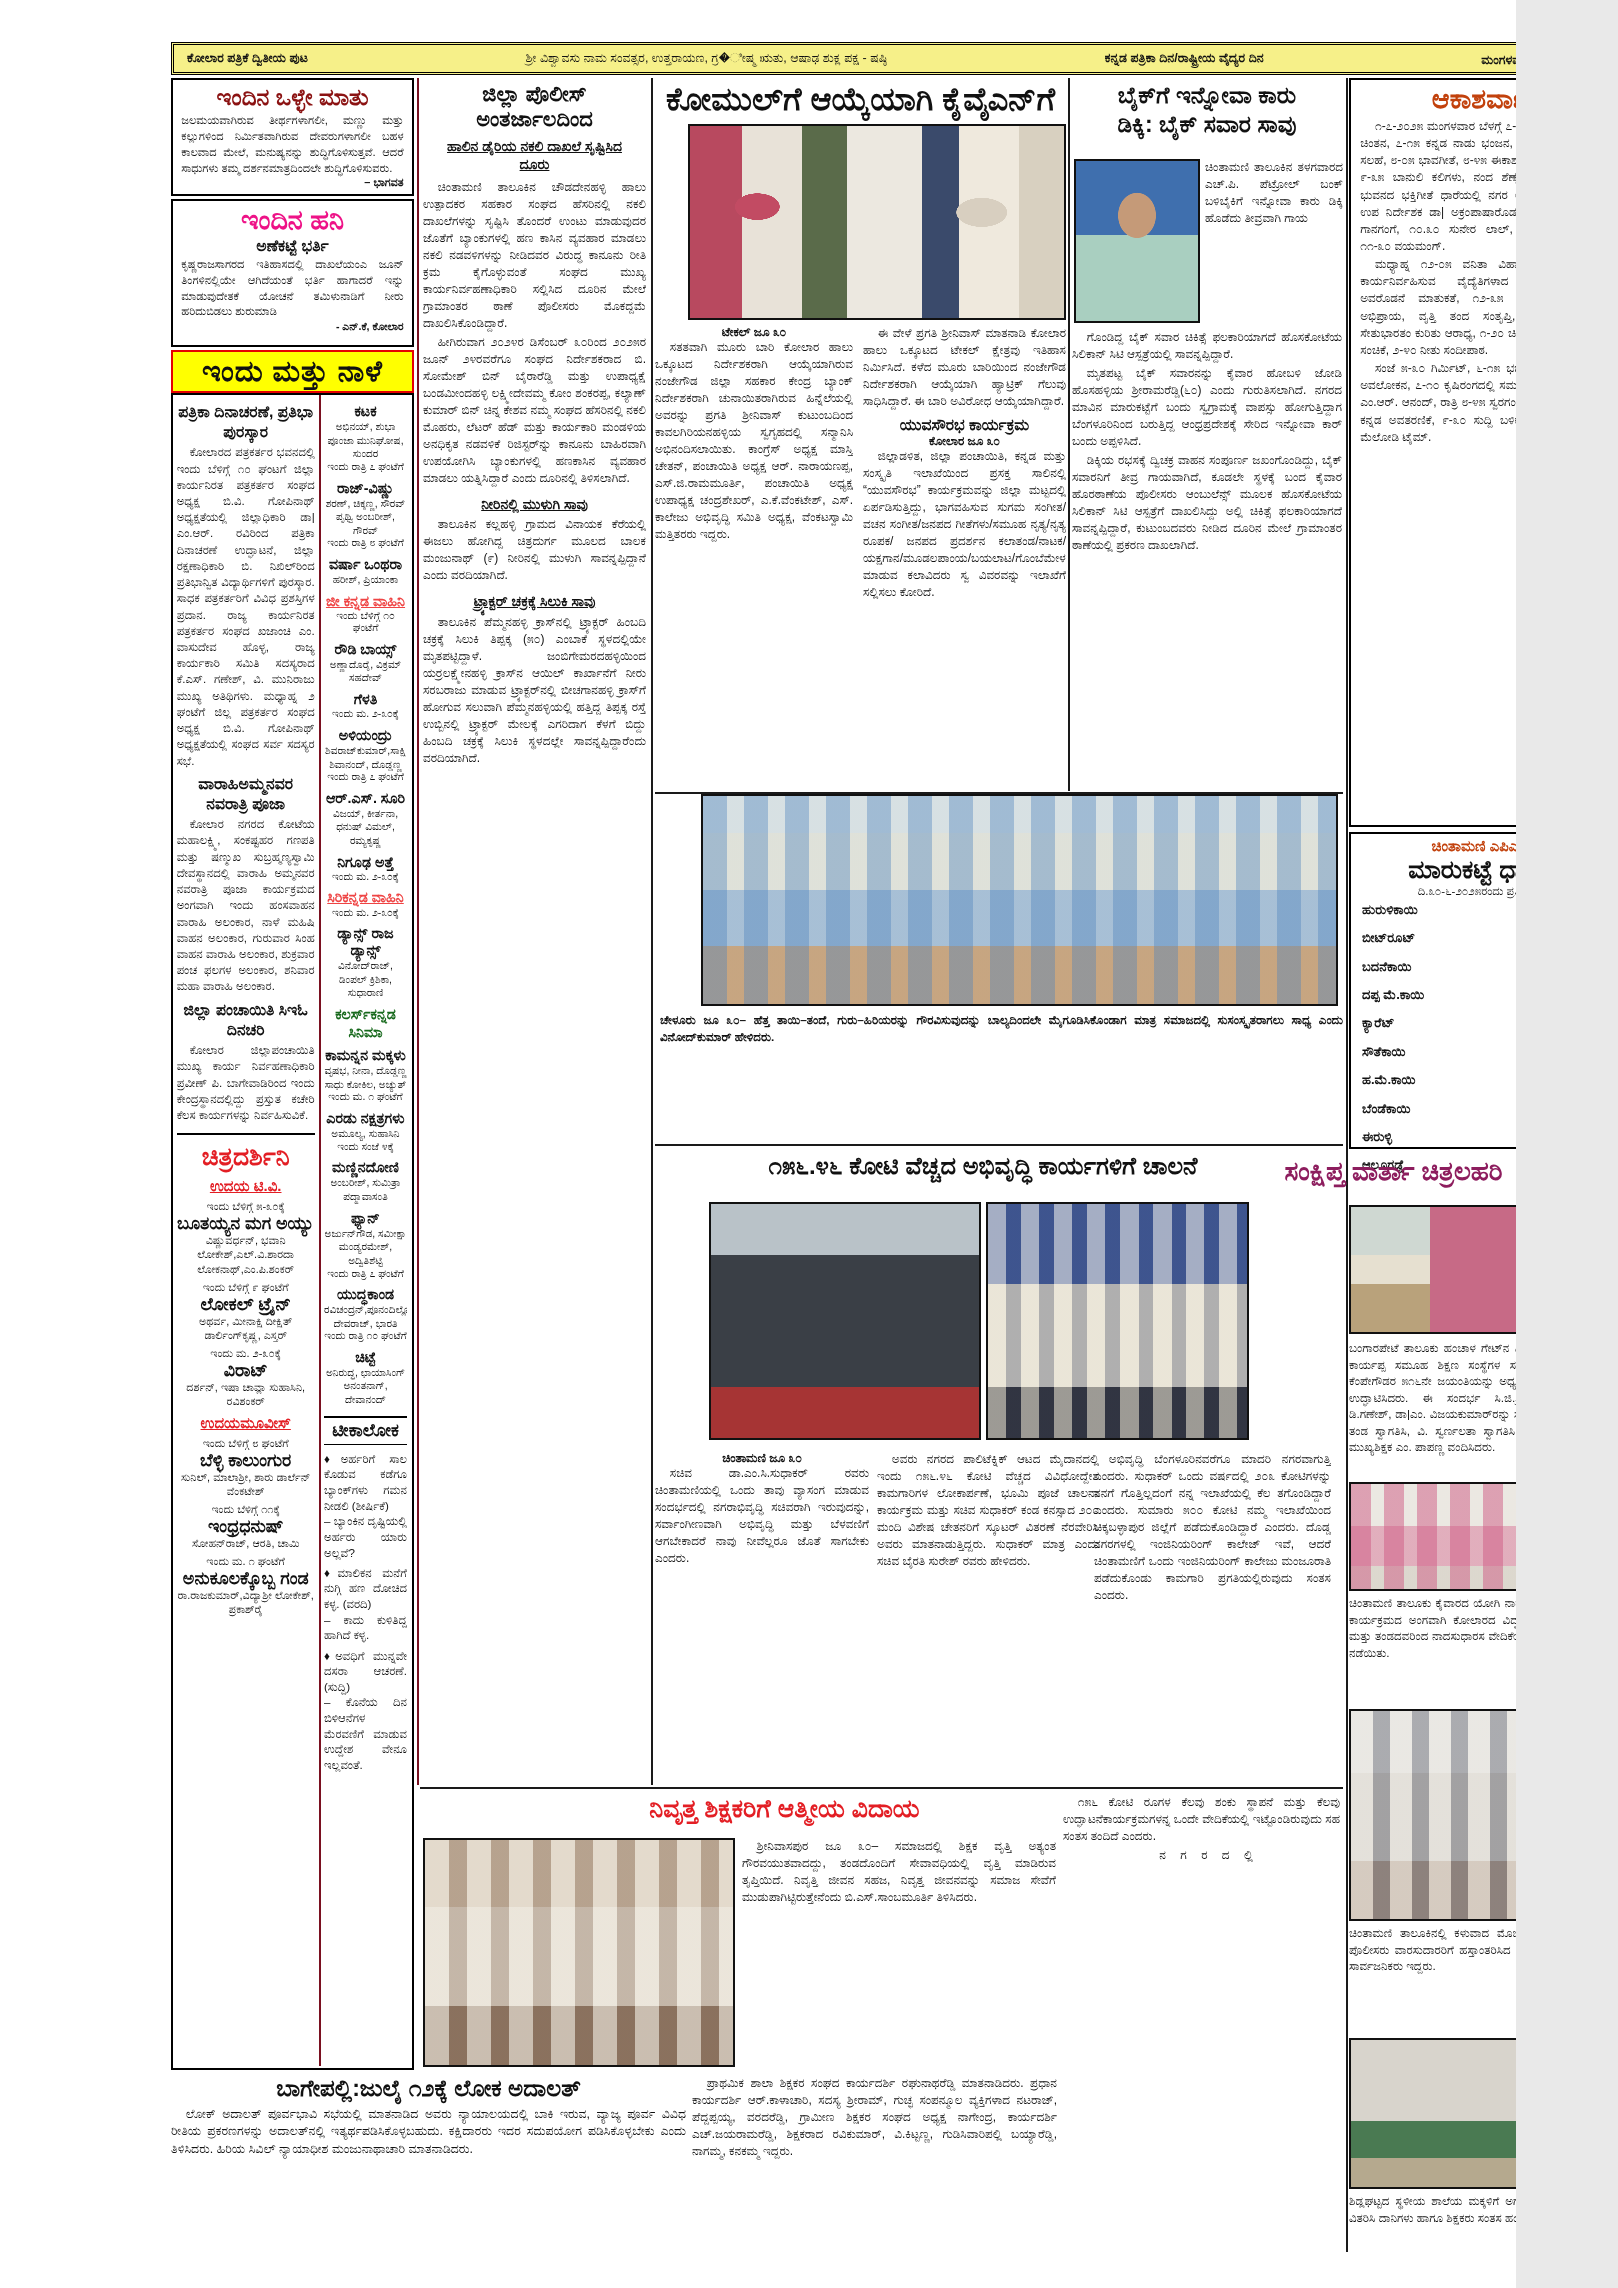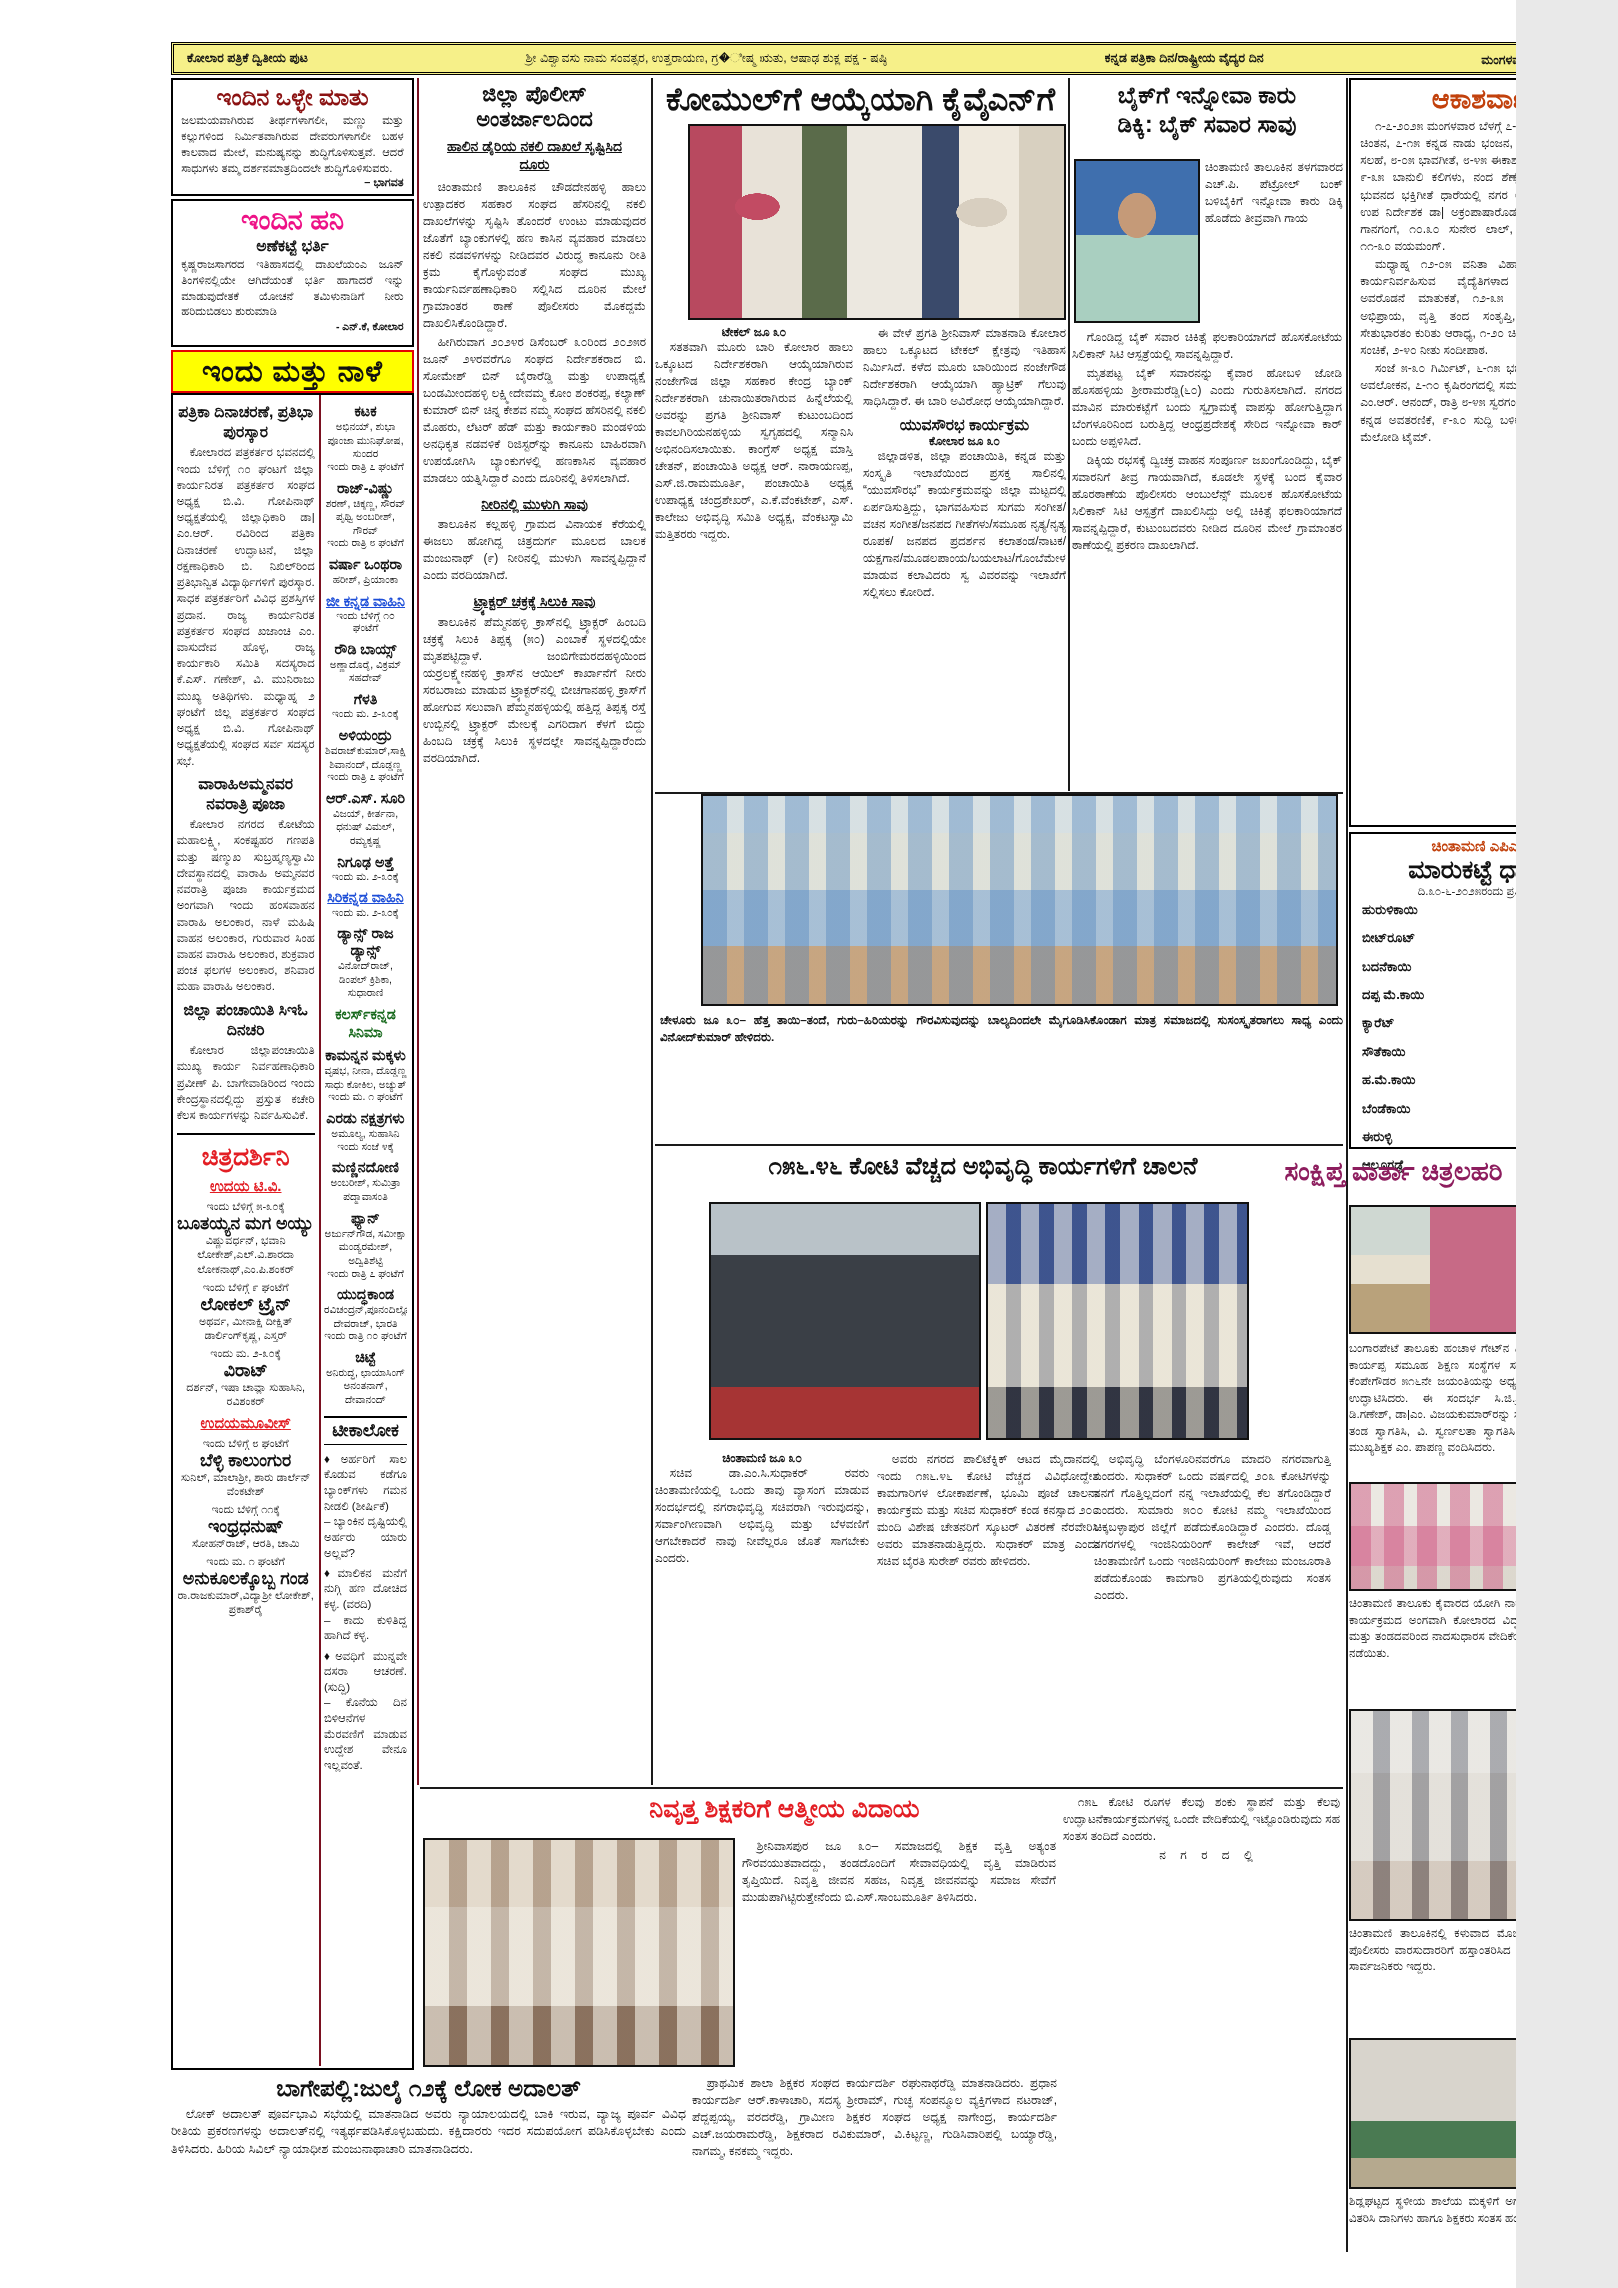--- a/index.html
+++ b/index.html
@@ -24,21 +24,21 @@
   #masthead .date{font-size:17.5px;font-weight:bold;font-family:"Liberation Serif",serif;}
   
   .hl-darkred{color:#8b1212;}
   .hl-pink{color:#ee1287;}
   .hl-green{color:#c2410c;}
   .hl-red{color:#e31e24;}
   .hl-maroon{color:#9b1550;}
   .hl-plum{color:#8d1d5e;}
   .ul{text-decoration:underline;}
   .red{color:#e31e24;}
-  .pink-ul{color:#1d4ed8;text-decoration:underline;}
+  .pink-ul{color:#ef4444;text-decoration:underline;}
   .green{color:#17691c;}
   
   .ev-h{font-size:15.7px;font-weight:bold;text-align:center;line-height:1.25;margin:5.5px 0 2.8px;}
   .ev-b{font-size:11.6px;line-height:1.4;text-align:justify;text-indent:13px;}
   .show-time{font-size:11px;text-align:center;margin-top:4.6px;}
   .show-title{font-size:17.5px;font-weight:bold;text-align:center;line-height:1.15;}
   .show-cast{font-size:11px;text-align:center;line-height:1.3;}
   .tv-t{font-size:14.3px;font-weight:bold;text-align:center;line-height:1.2;margin-top:6.5px;}
   .tv-c{font-size:10.4px;text-align:center;line-height:1.3;}
   .tv-m{font-size:10.4px;text-align:center;}

